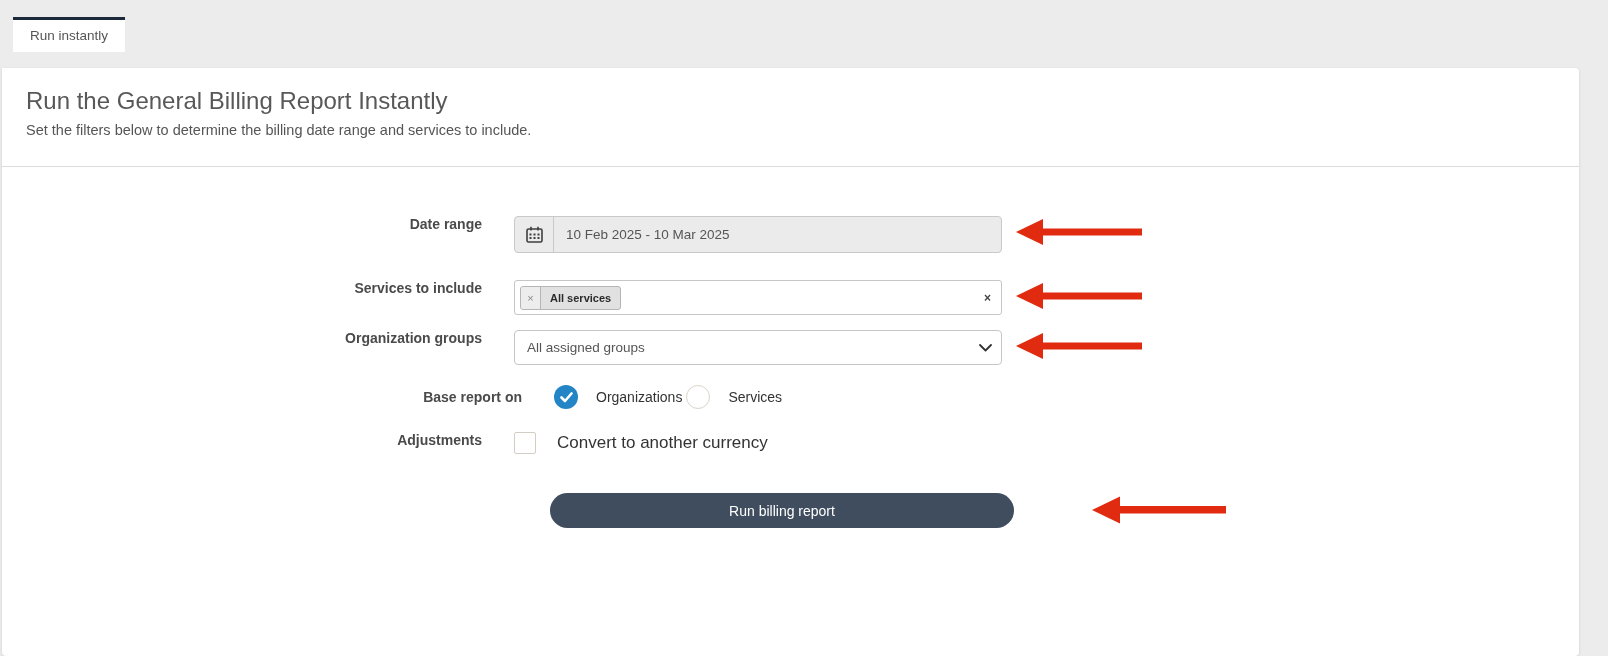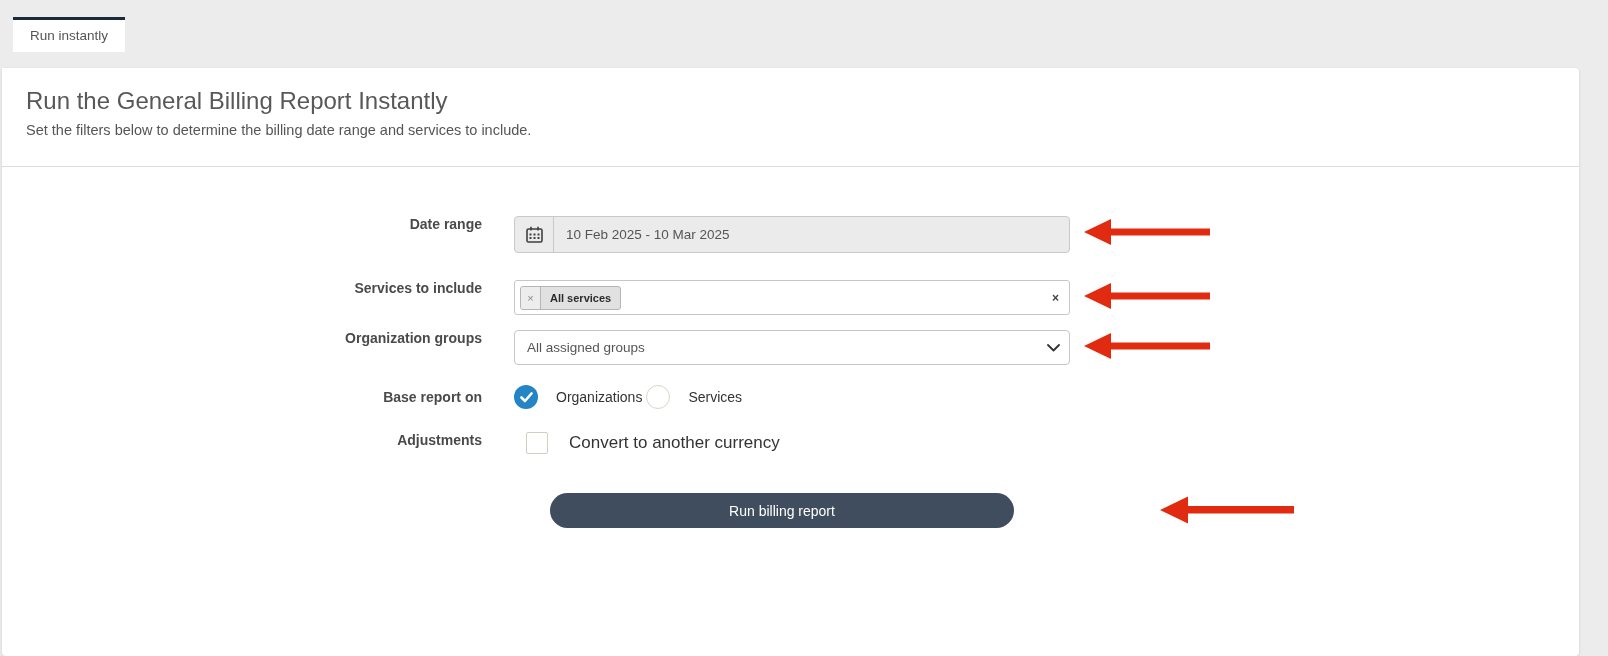--- a/index.html
+++ b/index.html
@@ -52,21 +52,21 @@
   .form { padding-top:49px; }
   .row { display:flex; align-items:flex-start; }
   .label-col {
     width:480px;
     flex-shrink:0;
     text-align:right;
     font-weight:bold;
     font-size:14px;
     color:#4a4a4a;
   }
-  .field-col { margin-left:32px; width:556px; flex-shrink:0; }
+  .field-col { margin-left:32px; width:488px; flex-shrink:0; }
   .arrow { margin-left:14px; display:flex; align-items:center; }
 
   
   .input-group {
     display:flex;
     align-items:stretch;
     height:37px;
     background:#ebebeb;
     border:1px solid #c9c9c9;
     border-radius:4px;
@@ -153,21 +153,21 @@
   .radio-row { display:flex; align-items:center; height:28px; cursor:pointer; }
   .radio {
     width:24px; height:24px;
     border-radius:50%;
     flex-shrink:0;
     display:flex; align-items:center; justify-content:center;
   }
   .radio.checked { background:#2385c5; }
   .radio.unchecked { background:#fff; border:1px solid #d9d4c8; }
   .radio-label { margin-left:18px; font-size:14px; color:#333; }
-  .row-radios { align-items:center; }
+  .row-radios { align-items:center;padding-left:40px; }
   .row-radios .label-col { line-height:28px; }
 
   
   .checkbox-row { display:flex; align-items:center; cursor:pointer; }
   .checkbox {
     width:22px; height:22px;
     background:#fff;
     border:1px solid #d2cec4;
     border-radius:2px;
     flex-shrink:0;
@@ -184,21 +184,21 @@
     font-family:"Liberation Sans", sans-serif;
     font-size:14px;
     cursor:pointer;
   }
   .btn-arrow { margin-left:18px; }
 
   
   .mt-27 { margin-top:27px; }
   .mt-15 { margin-top:15px; }
   .mt-18 { margin-top:18px; }
-  .mt-21 { margin-top:21px;gap:12px; }
+  .mt-21 { margin-top:21px; }
   .mt-39 { margin-top:39px;gap:36px; }
 </style>
 </head>
 <body>
 
 <div class="tab-strip">
   <div class="tab">
     <span>Run instantly</span>
   </div>
 </div>

